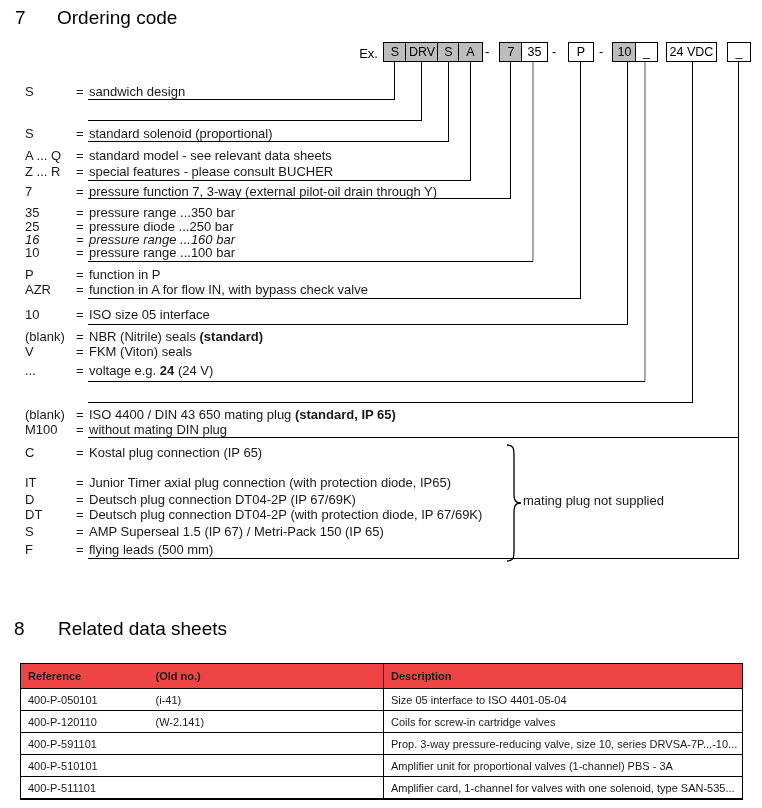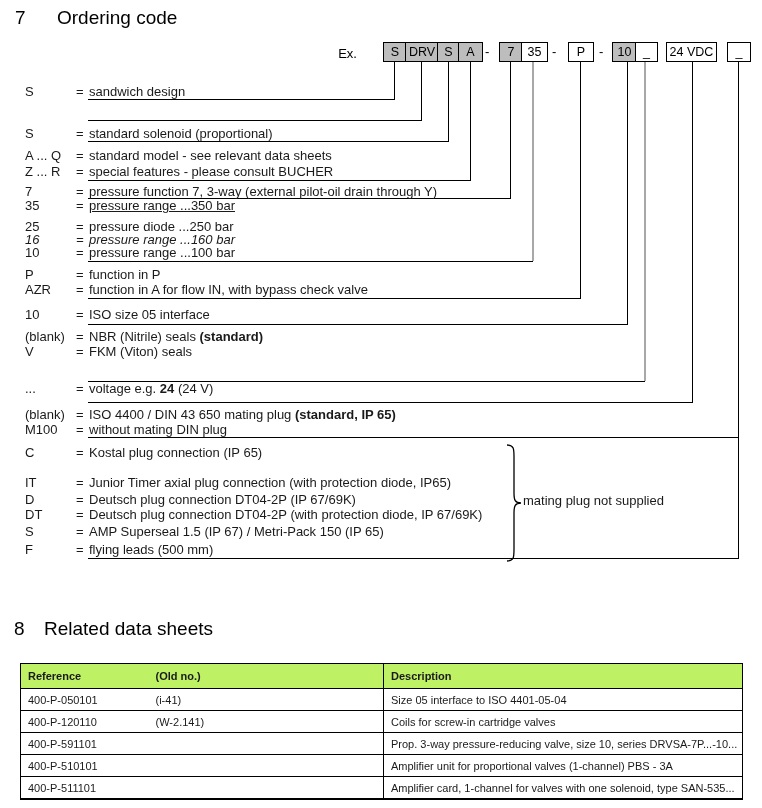--- a/index.html
+++ b/index.html
@@ -9,42 +9,42 @@
   }
   .h-num{position:absolute;font-size:19px;color:#000;}
   .h-title{position:absolute;font-size:19px;color:#000;}
   
   .code-box{
     position:absolute;top:42px;height:18px;border:1px solid #000;background:#fff;
     font-size:12.5px;line-height:18px;text-align:center;color:#000;
   }
   .code-box.gray{background:#bdbdbd;}
   .dash{position:absolute;top:44px;font-size:13px;color:#000;}
-  .ex-label{position:absolute;left:329px;top:46px;width:28px;text-align:right;font-size:13px;color:#000;}
+  .ex-label{position:absolute;left:350px;top:46px;width:28px;text-align:right;font-size:13px;color:#000;}
   
   .vline{position:absolute;width:1px;background:#000;}
   .vline.gray{background:#a8a8a8;width:2px;}
   .hline{position:absolute;height:1px;background:#000;}
   
   .lrow{position:absolute;left:25px;font-size:13px;line-height:15px;white-space:nowrap;color:#1a1a1a;}
   .lcode{display:inline-block;width:51px;}
   .leq{display:inline-block;width:13px;}
   .ldesc b{font-weight:bold;}
   
   .brace-note{position:absolute;left:523px;top:493px;font-size:13px;color:#1a1a1a;}
   .brace{position:absolute;left:504px;top:444px;}
   
   #ds-table{
     position:absolute;left:20px;top:663px;width:722px;border-collapse:collapse;table-layout:fixed;
     font-size:11px;color:#1a1a1a;
   }
   #ds-table th,#ds-table td{
     padding:0 0 0 7px;text-align:left;font-weight:normal;overflow:hidden;white-space:nowrap;
   }
-  #ds-table thead th{background:#bef264;font-weight:bold;height:24px;border-top:1px solid #000;border-bottom:1px solid #000;}
+  #ds-table thead th{background:#ef4444;font-weight:bold;height:24px;border-top:1px solid #000;border-bottom:1px solid #000;}
   #ds-table tbody td{height:21px;border-bottom:1px solid #000;}
   #ds-table tbody tr:last-child td{border-bottom:2px solid #000;}
   #ds-table th:first-child,#ds-table td:first-child{border-left:1px solid #000;}
   #ds-table th:last-child,#ds-table td:last-child{border-right:1px solid #000;}
   #ds-table .col-desc{border-left:1px solid #000;}
 </style>
 </head>
 <body>
 
 <div id="page">
@@ -92,46 +92,46 @@
   <div class="hline" style="left:88px;top:381px;width:557px;"></div>
   <div class="hline" style="left:88px;top:402px;width:605px;"></div>
   <div class="hline" style="left:88px;top:437px;width:651px;"></div>
   <div class="hline" style="left:88px;top:558px;width:651px;"></div>
 
   <div class="lrow" style="top:84px;"><span class="lcode">S</span><span class="leq">=</span><span class="ldesc"><span>sandwich design</span><b></b><span></span></span></div>
   <div class="lrow" style="top:126px;"><span class="lcode">S</span><span class="leq">=</span><span class="ldesc"><span>standard solenoid (proportional)</span><b></b><span></span></span></div>
   <div class="lrow" style="top:148px;"><span class="lcode">A ... Q</span><span class="leq">=</span><span class="ldesc"><span>standard model - see relevant data sheets</span><b></b><span></span></span></div>
   <div class="lrow" style="top:164px;"><span class="lcode">Z ... R</span><span class="leq">=</span><span class="ldesc"><span>special features - please consult BUCHER</span><b></b><span></span></span></div>
   <div class="lrow" style="top:184px;"><span class="lcode">7</span><span class="leq">=</span><span class="ldesc"><span>pressure function 7, 3-way (external pilot-oil drain through Y)</span><b></b><span></span></span></div>
-  <div class="lrow" style="top:198px;text-decoration:underline;"><span class="lcode">35</span><span class="leq">=</span><span class="ldesc"><span>pressure range ...350 bar</span><b></b><span></span></span></div>
+  <div class="lrow" style="top:205px;"><span class="lcode">35</span><span class="leq">=</span><span class="ldesc"><span>pressure range ...350 bar</span><b></b><span></span></span></div>
   <div class="lrow" style="top:219px;"><span class="lcode">25</span><span class="leq">=</span><span class="ldesc"><span>pressure diode ...250 bar</span><b></b><span></span></span></div>
   <div class="lrow" style="top:232px;font-style:italic;"><span class="lcode">16</span><span class="leq">=</span><span class="ldesc"><span>pressure range ...160 bar</span><b></b><span></span></span></div>
   <div class="lrow" style="top:245px;"><span class="lcode">10</span><span class="leq">=</span><span class="ldesc"><span>pressure range ...100 bar</span><b></b><span></span></span></div>
   <div class="lrow" style="top:267px;"><span class="lcode">P</span><span class="leq">=</span><span class="ldesc"><span>function in P</span><b></b><span></span></span></div>
   <div class="lrow" style="top:282px;"><span class="lcode">AZR</span><span class="leq">=</span><span class="ldesc"><span>function in A for flow IN, with bypass check valve</span><b></b><span></span></span></div>
   <div class="lrow" style="top:307px;"><span class="lcode">10</span><span class="leq">=</span><span class="ldesc"><span>ISO size 05 interface</span><b></b><span></span></span></div>
   <div class="lrow" style="top:329px;"><span class="lcode">(blank)</span><span class="leq">=</span><span class="ldesc"><span>NBR (Nitrile) seals </span><b>(standard)</b><span></span></span></div>
   <div class="lrow" style="top:344px;"><span class="lcode">V</span><span class="leq">=</span><span class="ldesc"><span>FKM (Viton) seals</span><b></b><span></span></span></div>
-  <div class="lrow" style="top:381px;"><span class="lcode">...</span><span class="leq">=</span><span class="ldesc"><span>voltage e.g. </span><b>24</b><span> (24 V)</span></span></div>
+  <div class="lrow" style="top:363px;"><span class="lcode">...</span><span class="leq">=</span><span class="ldesc"><span>voltage e.g. </span><b>24</b><span> (24 V)</span></span></div>
   <div class="lrow" style="top:407px;"><span class="lcode">(blank)</span><span class="leq">=</span><span class="ldesc"><span>ISO 4400 / DIN 43 650 mating plug </span><b>(standard, IP 65)</b><span></span></span></div>
   <div class="lrow" style="top:422px;"><span class="lcode">M100</span><span class="leq">=</span><span class="ldesc"><span>without mating DIN plug</span><b></b><span></span></span></div>
   <div class="lrow" style="top:445px;"><span class="lcode">C</span><span class="leq">=</span><span class="ldesc"><span>Kostal plug connection (IP 65)</span><b></b><span></span></span></div>
   <div class="lrow" style="top:475px;"><span class="lcode">IT</span><span class="leq">=</span><span class="ldesc"><span>Junior Timer axial plug connection (with protection diode, IP65)</span><b></b><span></span></span></div>
   <div class="lrow" style="top:492px;"><span class="lcode">D</span><span class="leq">=</span><span class="ldesc"><span>Deutsch plug connection DT04-2P (IP 67/69K)</span><b></b><span></span></span></div>
   <div class="lrow" style="top:507px;"><span class="lcode">DT</span><span class="leq">=</span><span class="ldesc"><span>Deutsch plug connection DT04-2P (with protection diode, IP 67/69K)</span><b></b><span></span></span></div>
   <div class="lrow" style="top:524px;"><span class="lcode">S</span><span class="leq">=</span><span class="ldesc"><span>AMP Superseal 1.5 (IP 67) / Metri-Pack 150 (IP 65)</span><b></b><span></span></span></div>
   <div class="lrow" style="top:542px;"><span class="lcode">F</span><span class="leq">=</span><span class="ldesc"><span>flying leads (500 mm)</span><b></b><span></span></span></div>
 
   <svg class="brace" width="18" height="118" viewBox="0 0 18 118">
     <path d="M3,1 C10,1 10,5 10,13 L10,49 C10,56 11,59 17,59 C11,59 10,62 10,69 L10,105 C10,113 10,117 3,117" fill="none" stroke="#000" stroke-width="1.3"></path>
   </svg>
   <div class="brace-note">mating plug not supplied</div>
 
   <div class="h-num" style="left:14px;top:618px;">8</div>
-  <div class="h-title" style="left:44px;top:618px;">Related data sheets</div>
+  <div class="h-title" style="left:58px;top:618px;">Related data sheets</div>
 
   <table id="ds-table">
     <colgroup>
         <col style="width:128px">
         <col style="width:235px">
         <col style="width:359px">
       </colgroup>
     <thead>
       <tr>
         <th>Reference</th>

